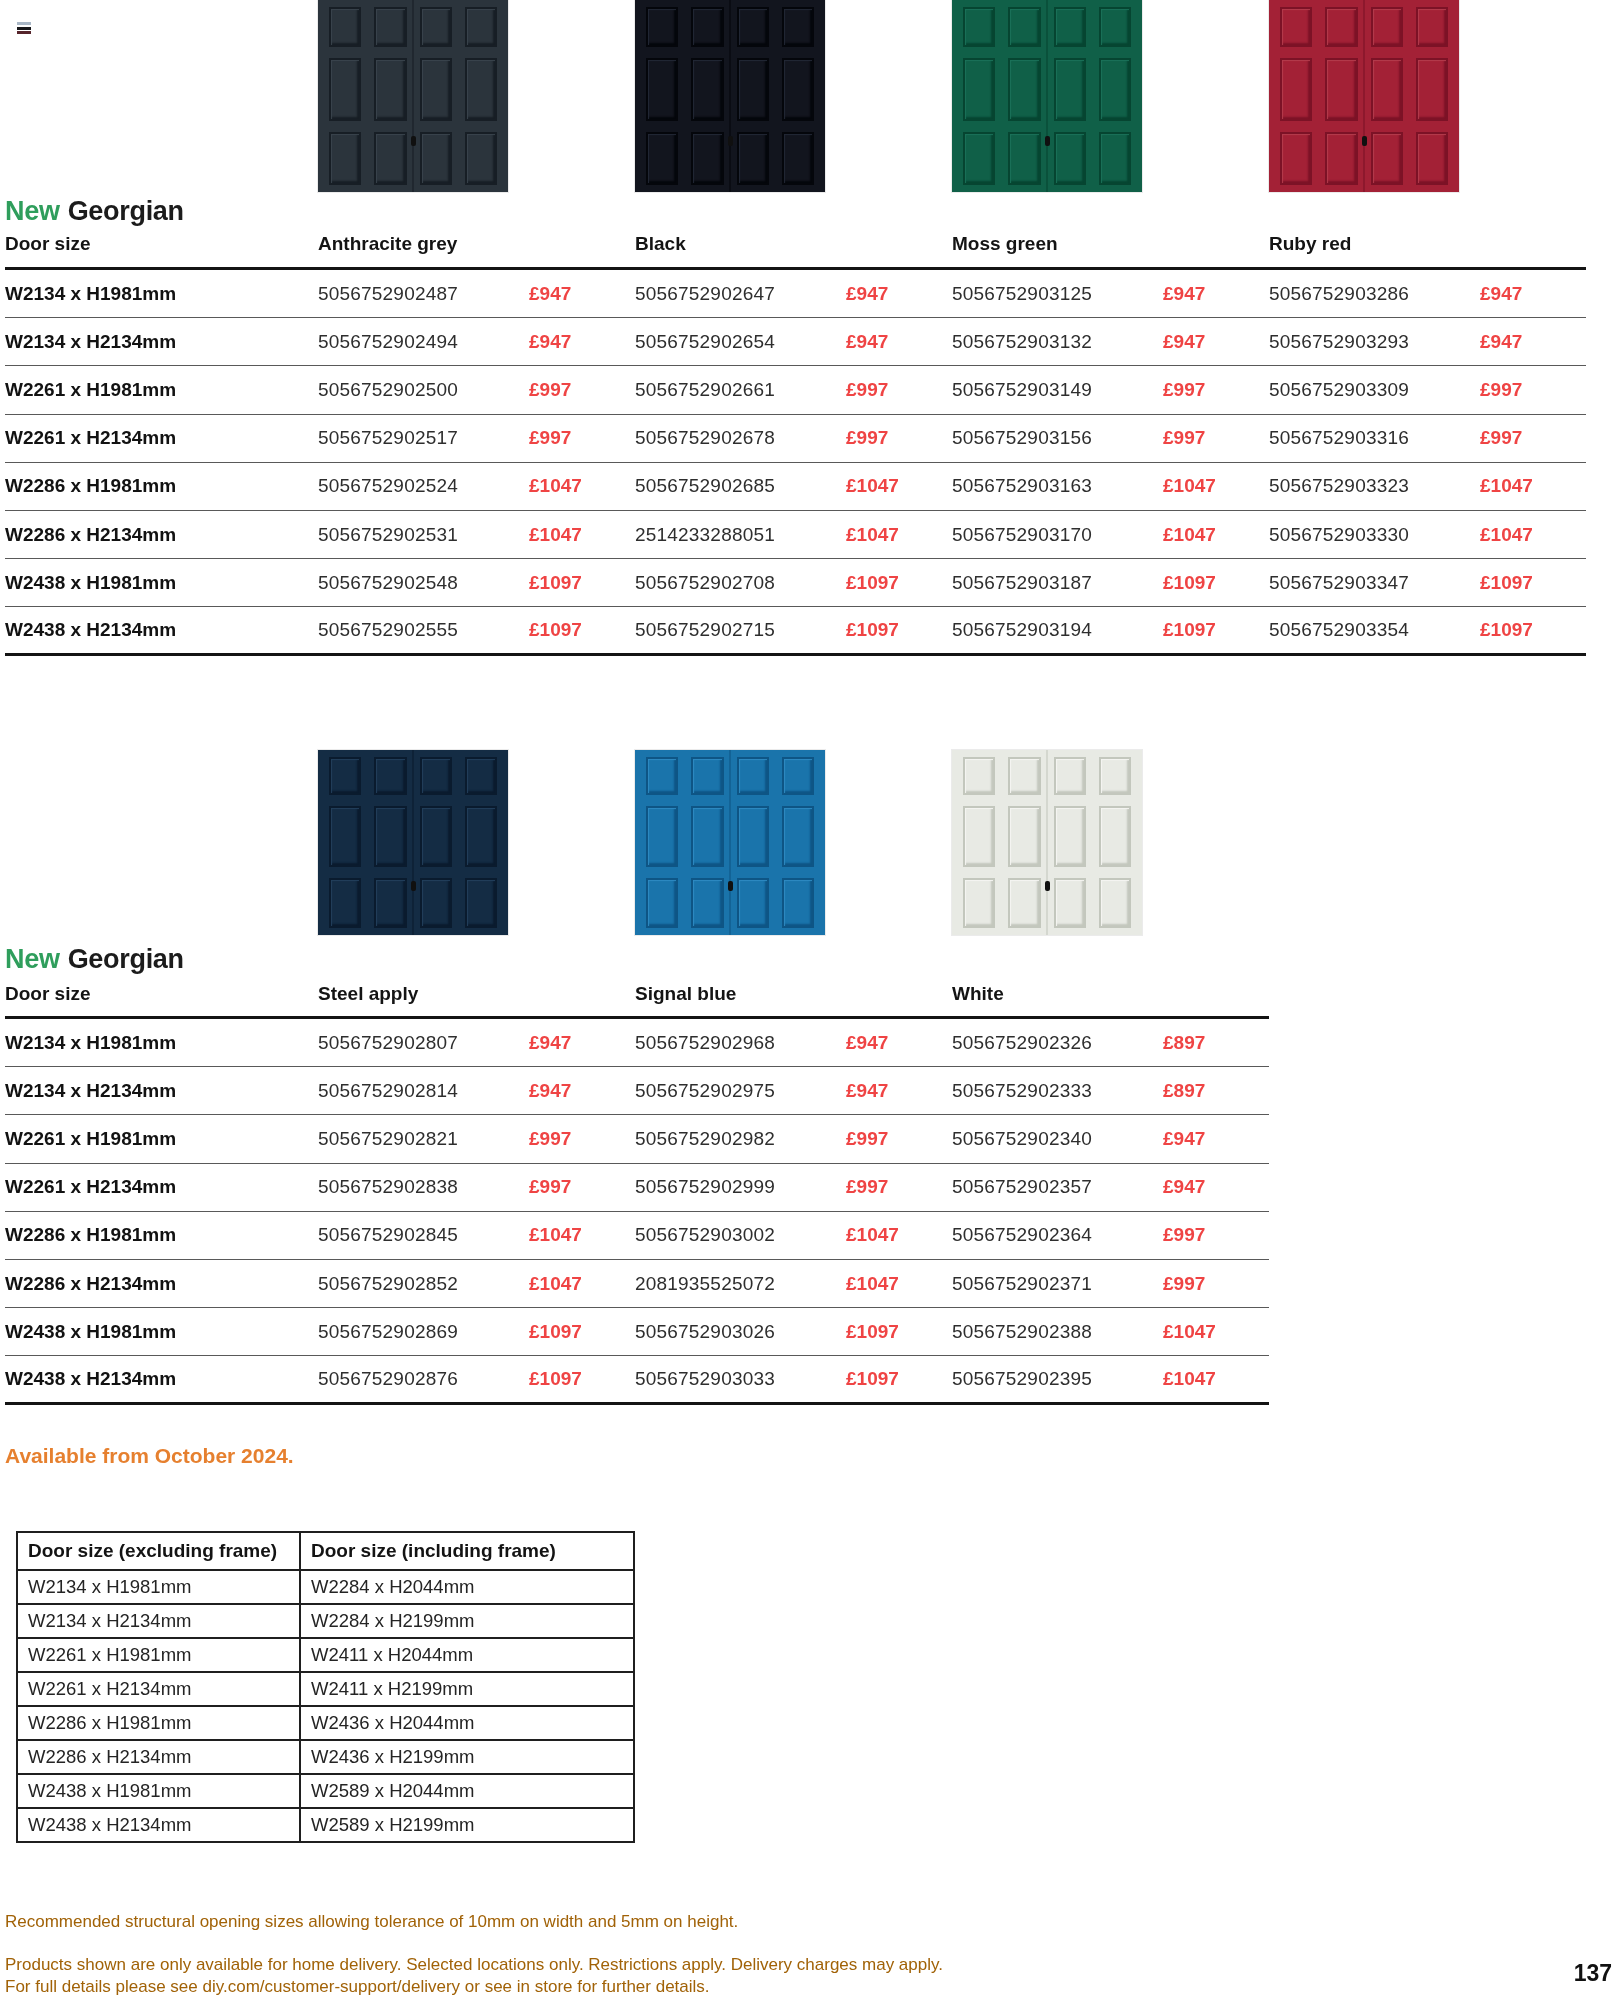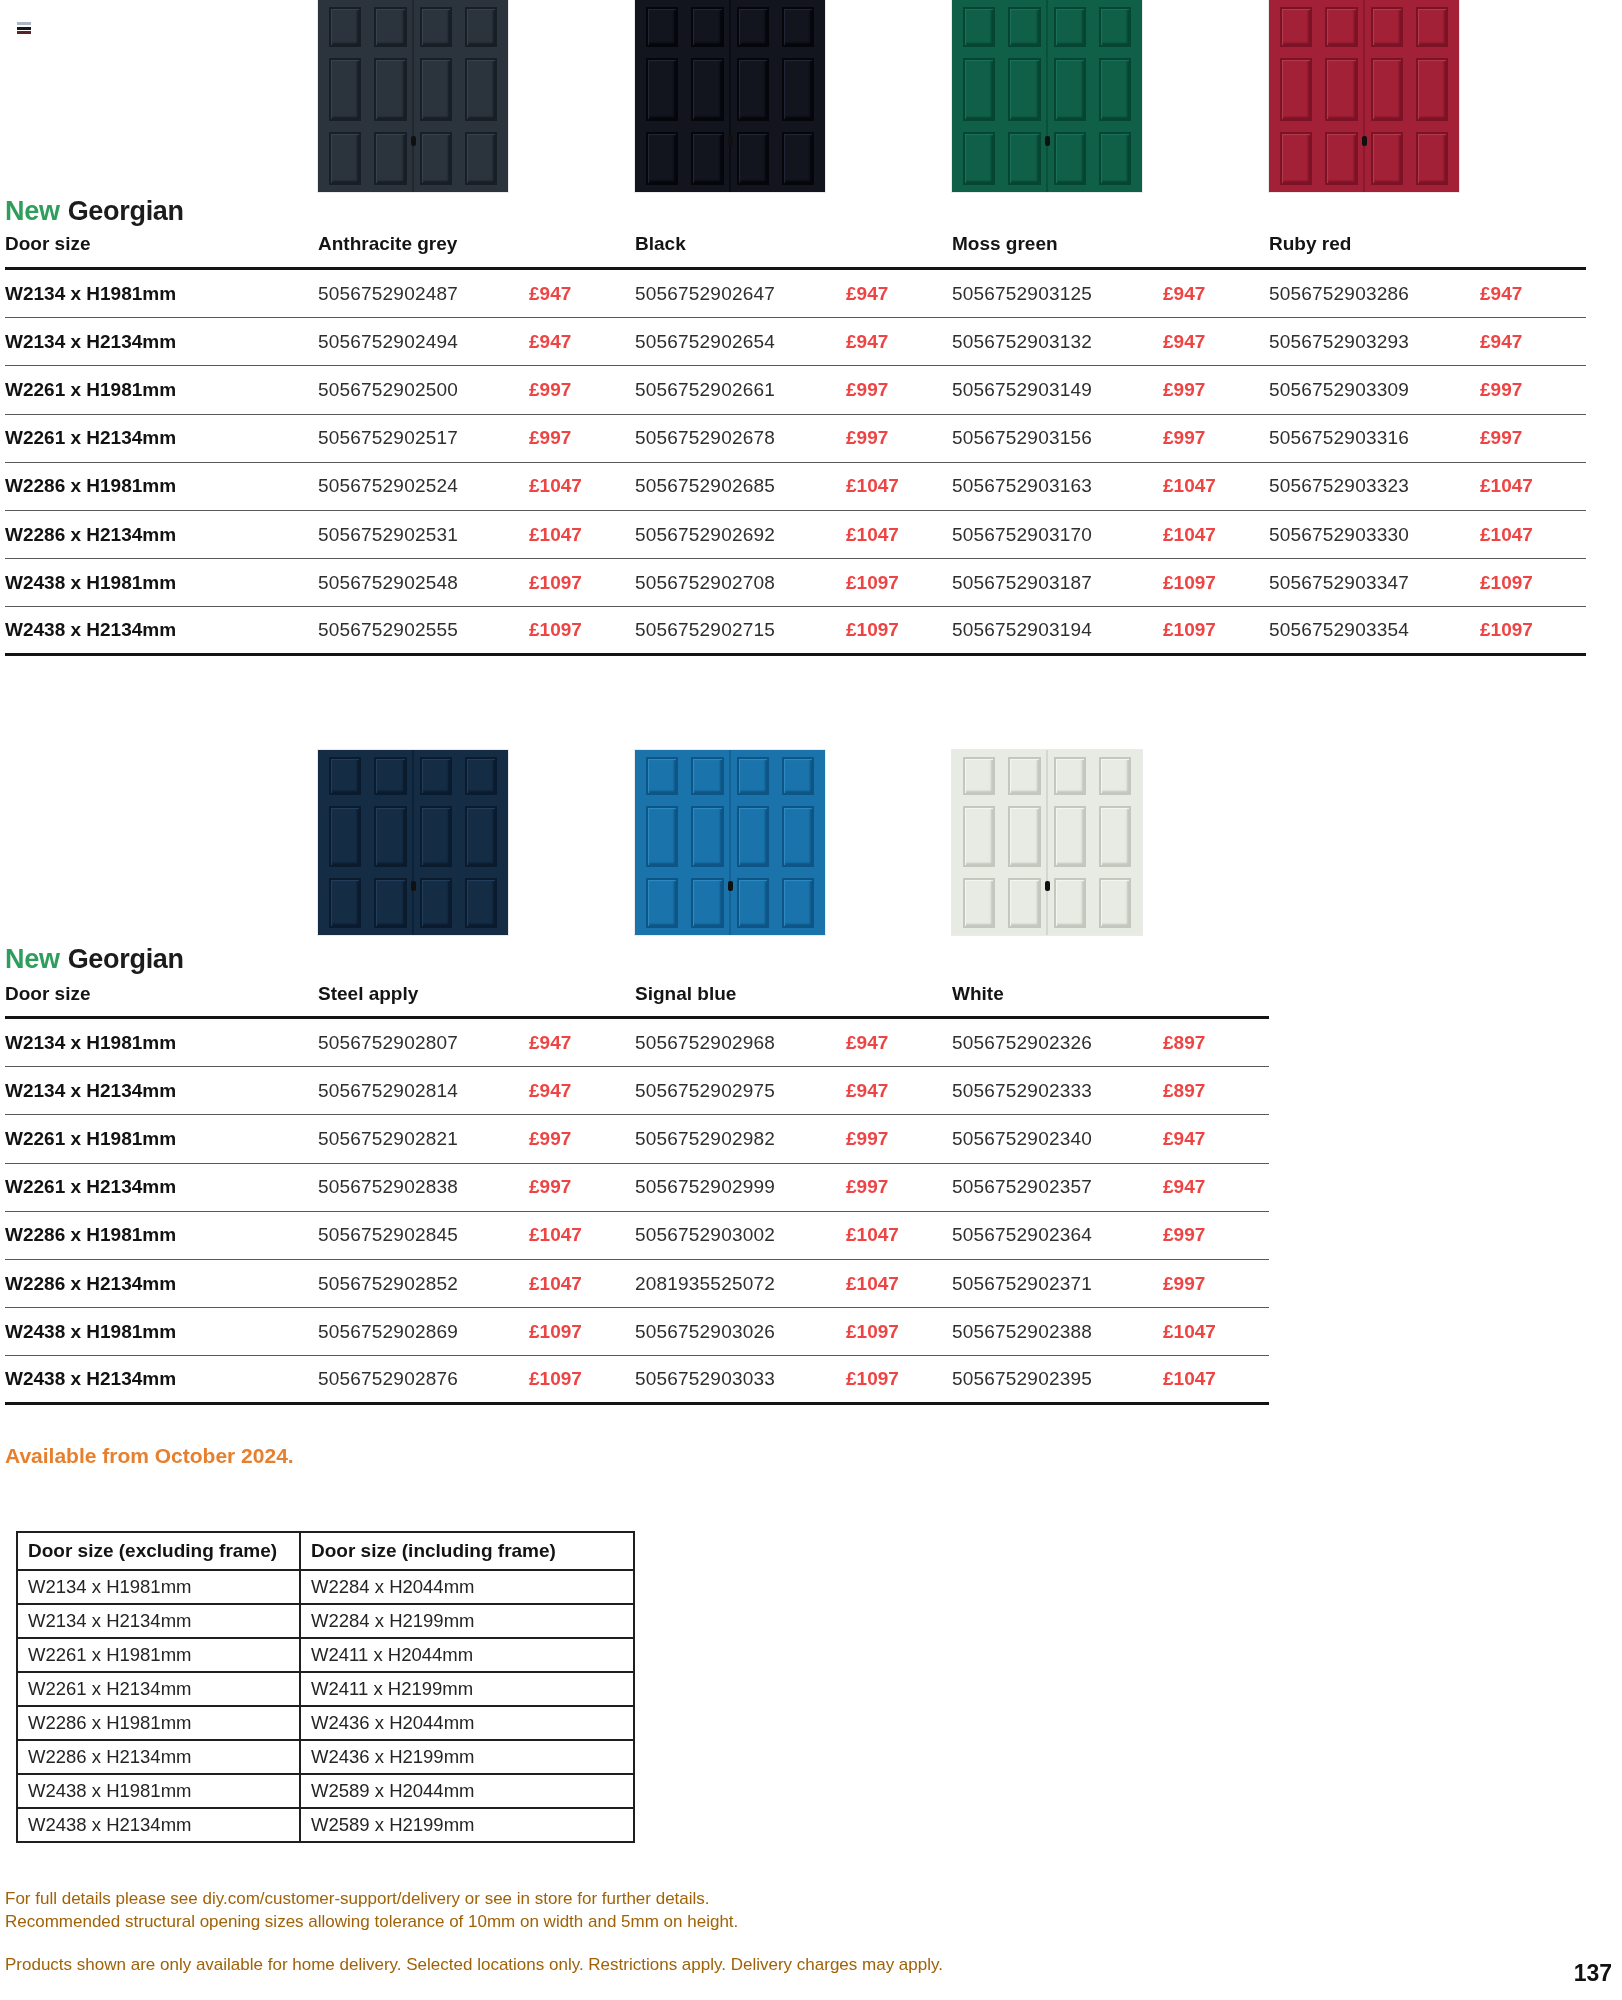--- a/index.html
+++ b/index.html
@@ -66,21 +66,21 @@
   .size-table { position:absolute; left:16px; top:1531px; border-collapse:collapse; }
   .size-table th, .size-table td { border:2px solid #1f1f1f; text-align:left; }
   .size-table th { width:283px; font-size:19px; font-weight:bold; padding:7px 10px; color:#131313; }
   .size-table th + th { width:334px; }
   .size-table td { font-size:18.5px; padding:5px 10px; color:#242424; }
 
   
   .footer-line { position:absolute; left:5px; font-size:17px; color:#a16207; white-space:nowrap; }
   .footer-1 { top:1912px; }
   .footer-2 { top:1955px; }
-  .footer-3 { top:1889px; }
+  .footer-3 { top:1977px; }
   .page-number { position:absolute; right:10px; top:1960px; font-size:23px; font-weight:bold;
     color:#111; }
 </style>
 </head>
 <body>
 
 <div class="page" style="--green: #2f9e5c; --orange: #e6802f;">
 
   <div class="menu-icon">
       <i></i>
@@ -222,21 +222,21 @@
       <span class="price">£1047</span>
       <span class="code">5056752903163</span>
       <span class="price">£1047</span>
       <span class="code">5056752903323</span>
       <span class="price">£1047</span>
     </div>
     <div class="trow grid4">
       <span class="size">W2286 x H2134mm</span>
       <span class="code">5056752902531</span>
       <span class="price">£1047</span>
-      <span class="code">5056752902692</span>
+      <span class="code">2514233288051</span>
       <span class="price">£1047</span>
       <span class="code">5056752903170</span>
       <span class="price">£1047</span>
       <span class="code">5056752903330</span>
       <span class="price">£1047</span>
     </div>
     <div class="trow grid4">
       <span class="size">W2438 x H1981mm</span>
       <span class="code">5056752902548</span>
       <span class="price">£1097</span>

